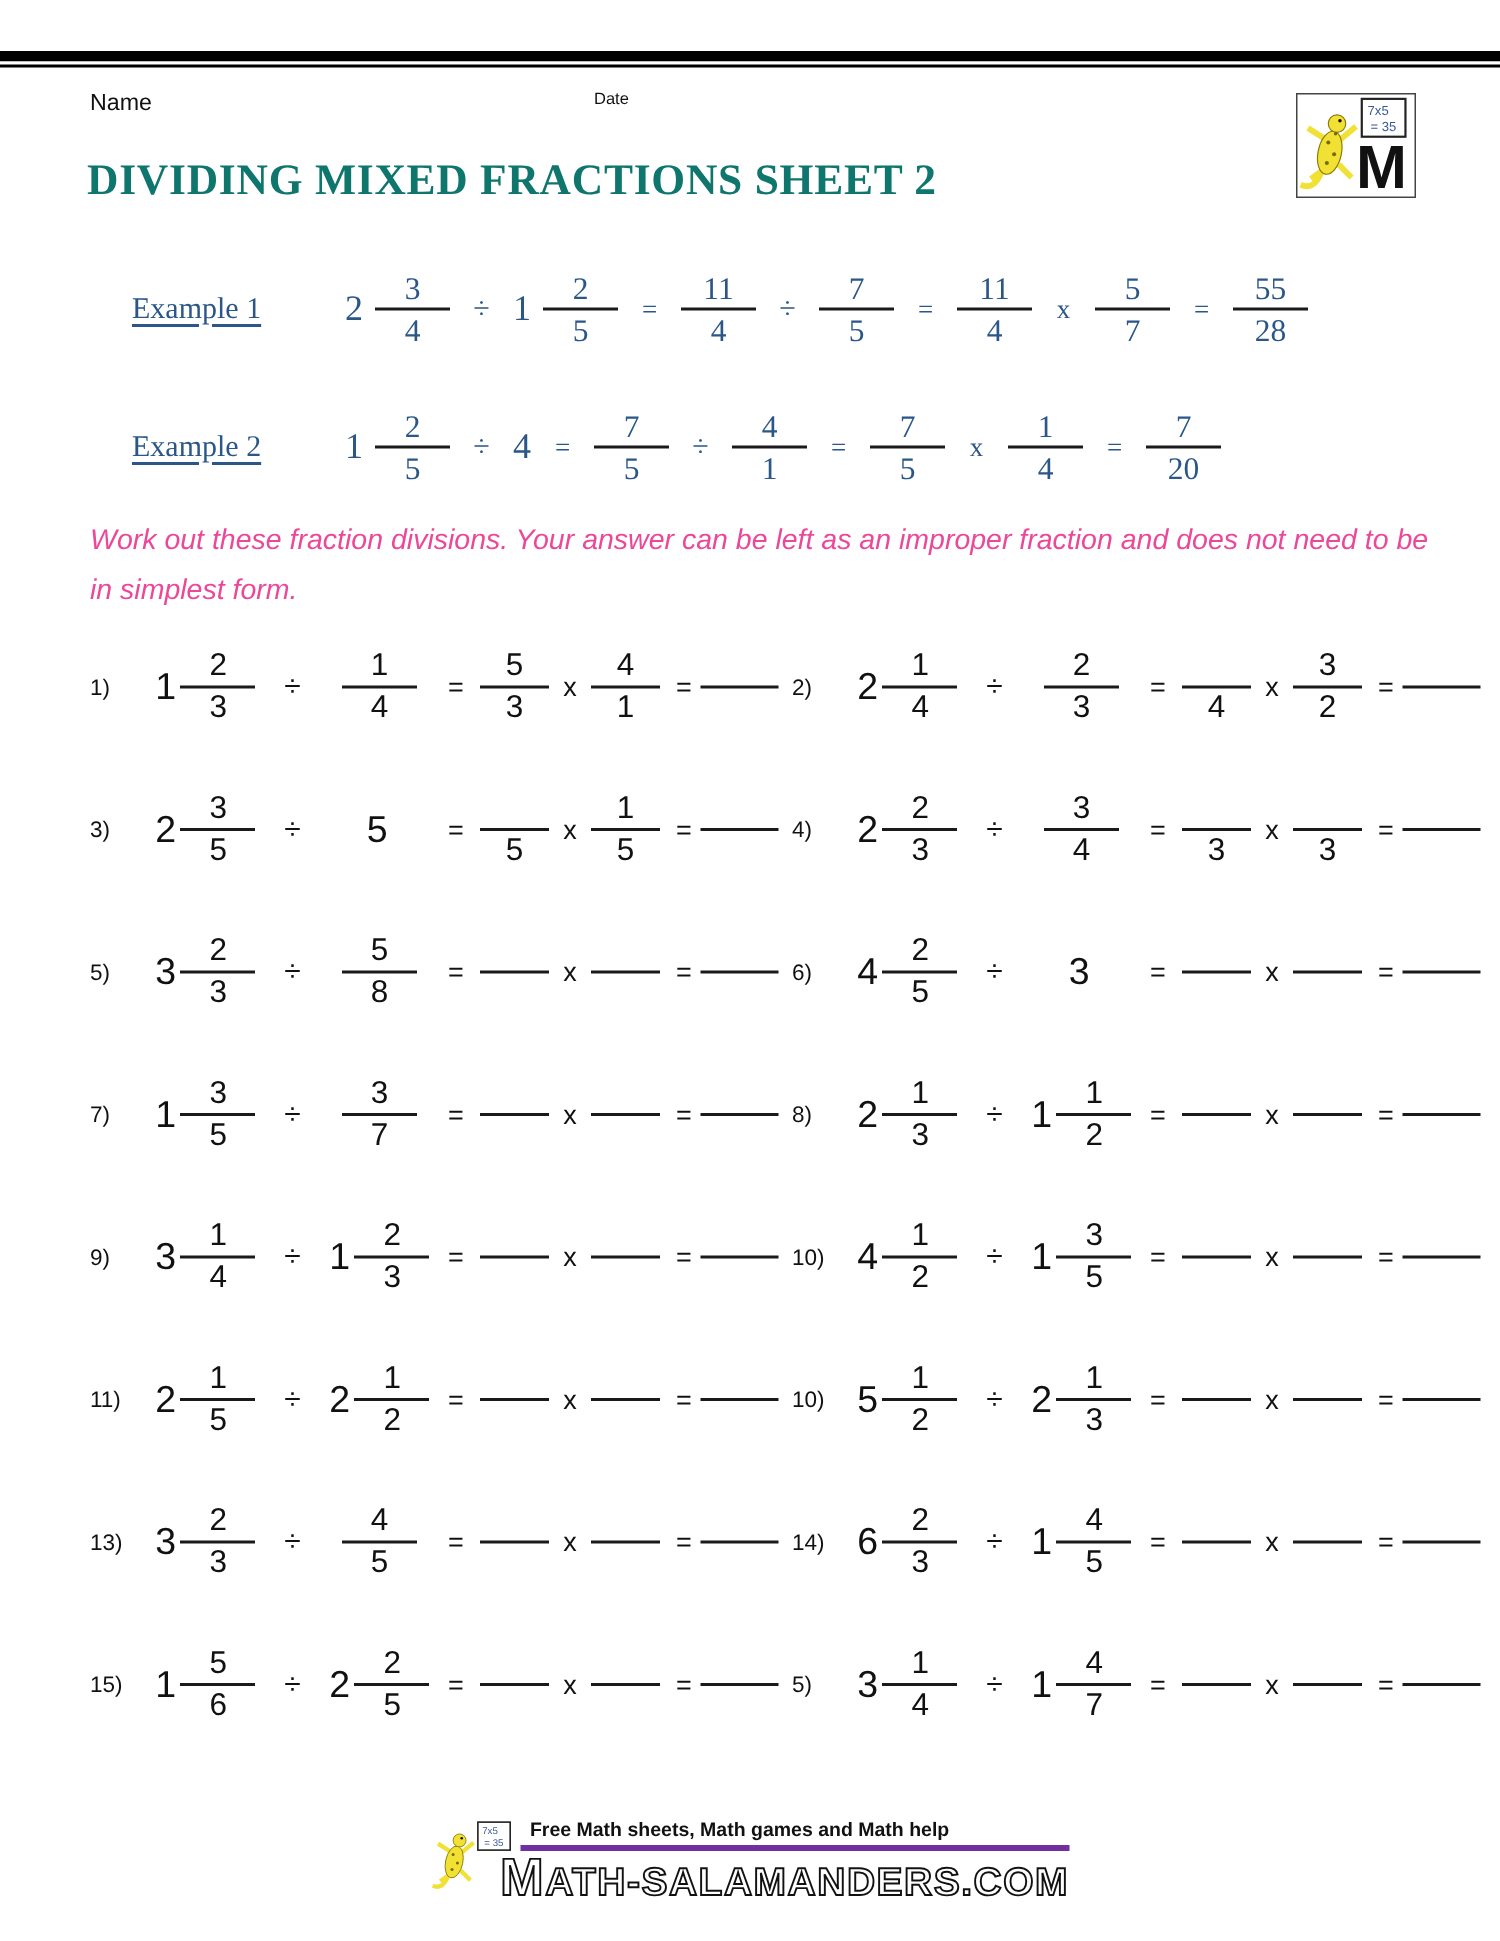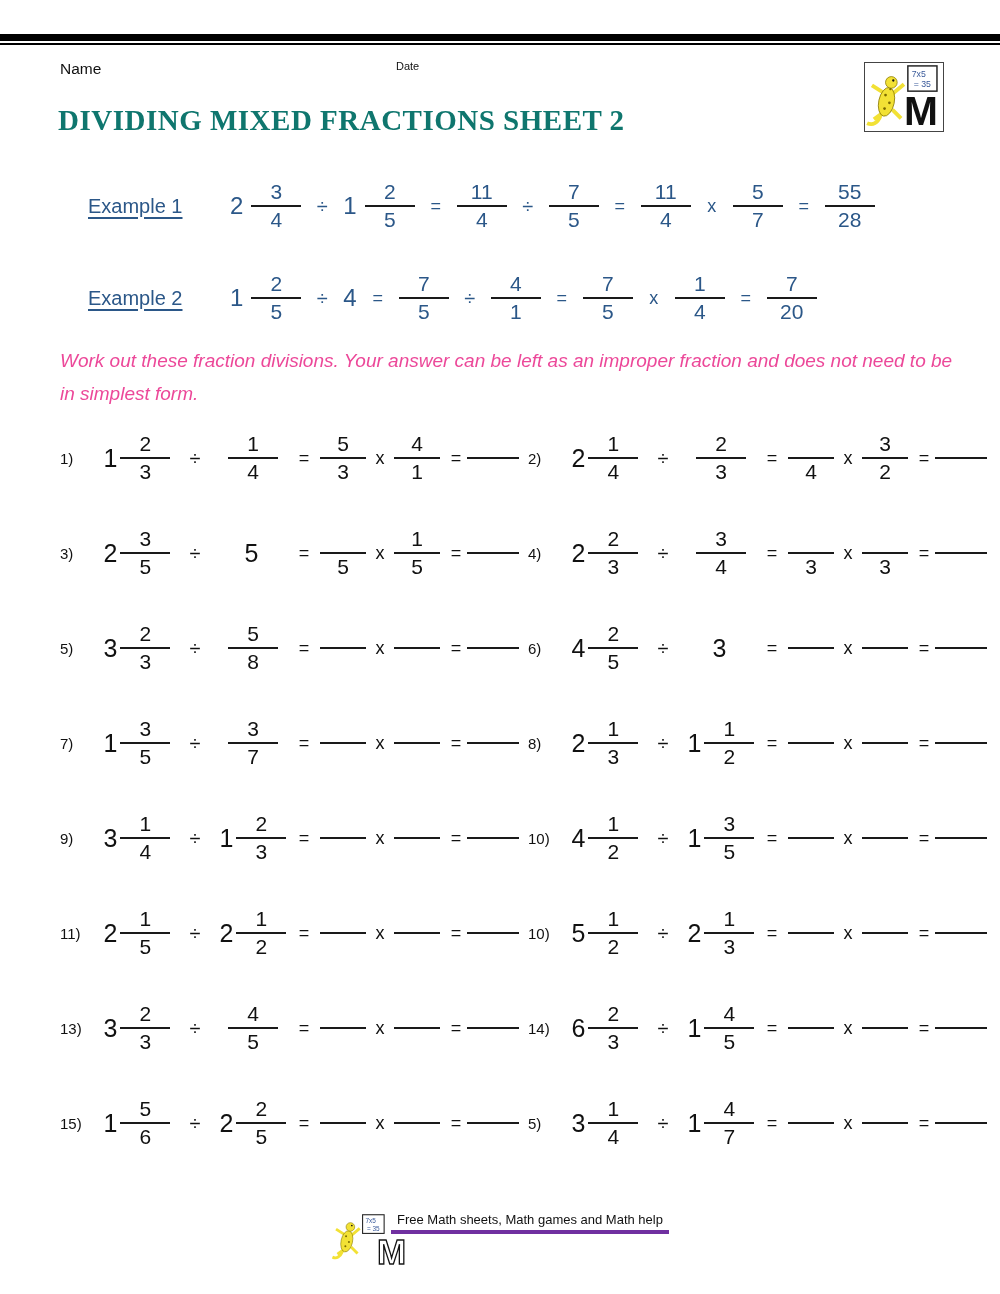--- a/index.html
+++ b/index.html
@@ -11,21 +11,21 @@
   .topbar .gap{height:2px;background:#fff;}
   .topbar .thin{height:2px;background:#000;}
   
   .hname{position:absolute;left:60px;top:60px;font-size:15.5px;}
   .hdate{position:absolute;left:396px;top:60px;font-size:11px;}
   .logobox{position:absolute;left:864px;top:62px;width:78px;height:68px;border:1px solid #444;background:#fff;}
   
   .title{position:absolute;left:58px;top:104px;font-family:"Liberation Serif",serif;
          font-weight:bold;font-size:29px;letter-spacing:0.5px;}
   
-  #examples{position:absolute;left:88px;top:160px;width:860px;}
+  #examples{position:absolute;left:88px;top:160px;width:860px;font-family:Liberation Serif, serif;}
   .exrow{display:flex;align-items:center;height:92px;gap:8px;}
   .exlabel{width:118px;font-size:20px;text-decoration:underline;text-underline-offset:4px;margin-right:16px;flex:none;}
   .exwhole{font-size:24px;flex:none;}
   .exop{width:26px;text-align:center;font-size:20px;flex:none;}
   .exeq{width:26px;text-align:center;font-size:18px;flex:none;}
   .exfrac{min-width:44px;}
   .exfrac .fn,.exfrac .fd{font-size:21px;}
   .exfrac .fbar{background:#3a3a3a;}
   
   .instr{position:absolute;left:60px;top:345px;width:895px;font-style:italic;
@@ -46,21 +46,21 @@
   .pfrac{display:inline-flex;flex-direction:column;align-items:center;min-width:50px;}
   .pfrac .fn,.pfrac .fd{font-size:21px;line-height:1.15;min-height:24px;text-align:center;}
   .pfrac .fbar{align-self:stretch;height:2px;background:#1a1a1a;margin:1px 0;}
   .slot .pfrac{min-width:46px;}
   .blankline{width:46px;height:2px;background:#1a1a1a;}
   .final .blankline{width:52px;}
   
   .footer{position:absolute;left:0;top:1210px;width:1000px;display:flex;
           justify-content:center;align-items:flex-start;gap:4px;}
   .ftext{display:flex;flex-direction:column;}
-  .tagline{font-size:13px;font-weight:normal;padding:2px 6px 3px 6px;color:#111;}
+  .tagline{font-size:13px;font-weight:bold;padding:2px 6px 3px 6px;color:#111;}
   .purpleline{height:4px;}
   .siteline{display:flex;align-items:baseline;margin-top:0px;margin-left:-14px;}
   .outl{color:#fff;-webkit-text-stroke:1.3px #111;font-weight:800;letter-spacing:1px;}
   @supports not (-webkit-text-stroke: 1px #000){.outl{color:#222;}}
   .site-m{font-size:35px;line-height:1;}
   .site-rest{font-size:26px;line-height:1.1;}
   svg text{font-family:"Liberation Sans",sans-serif;}
 </style>
 </head>
 <body>
@@ -735,17 +735,18 @@
         <circle cx="25" cy="41" r="1.4" fill="#7a6a00"></circle>
         <circle cx="20" cy="47" r="1.4" fill="#7a6a00"></circle>
         <circle cx="29" cy="18" r="1.2" fill="#111"></circle>
       </g>
     </svg>
     <div class="ftext">
       <div class="tagline">Free Math sheets, Math games and Math help</div>
       <div class="purpleline" style="background: rgb(112, 48, 160);"></div>
       <div class="siteline">
         <span class="outl site-m">M</span>
+        <span class="outl site-rest">ATH-SALAMANDERS.COM</span>
       </div>
     </div>
   </div>
 
 </div>
 
 </body></html>

